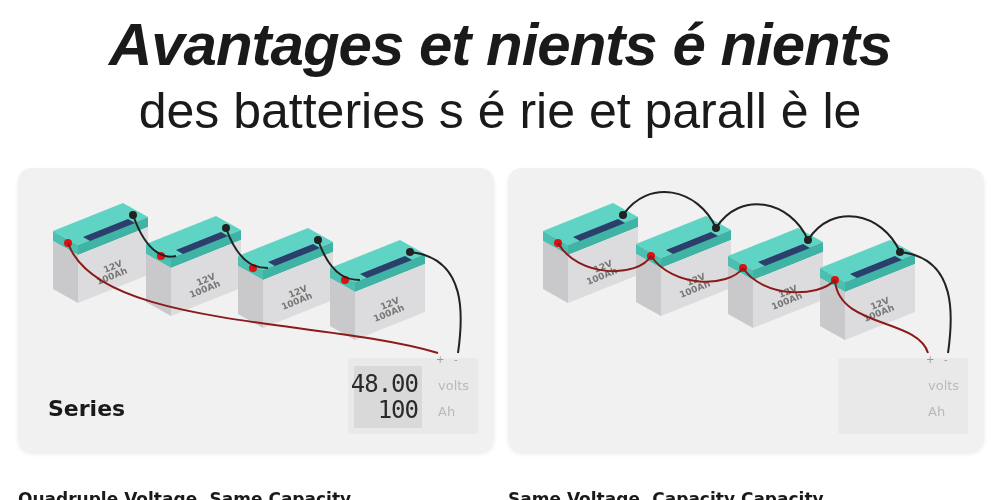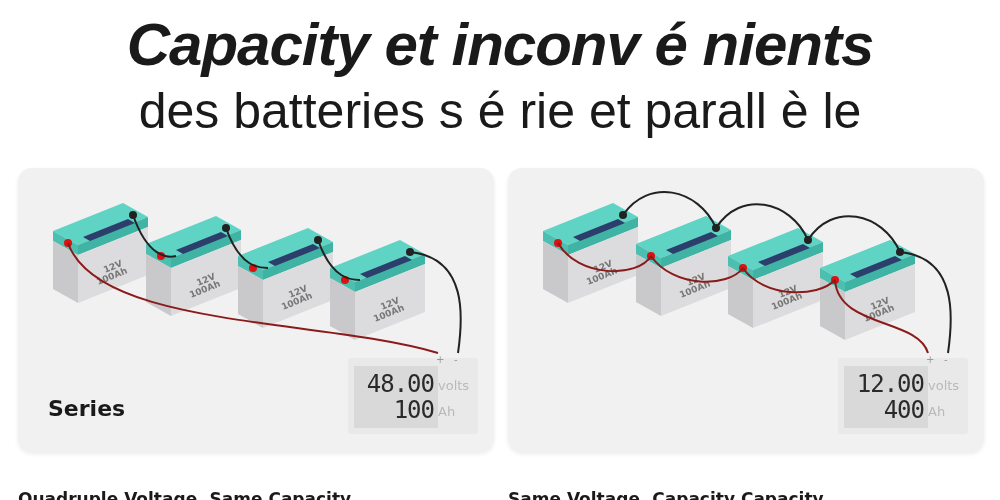--- a/index.html
+++ b/index.html
@@ -7,29 +7,29 @@
   .title{position:absolute;left:0;width:1000px;text-align:center;color:#1a1a1a;}
   .t1{top:10px;font-size:60px;font-weight:bold;font-style:italic;letter-spacing:-1px;font-family:"Liberation Sans",sans-serif;}
   .t2{top:82px;font-size:50px;font-family:Liberation Sans, sans-serif;}
   .panel{position:absolute;top:168px;width:476px;height:284px;background:#f1f1f2;border-radius:14px;box-shadow:0 2px 4px rgba(0,0,0,0.08);}
   .p1{left:18px;} .p2{left:508px;}
   .plabel{position:absolute;left:30px;top:228px;font-size:22px;font-weight:bold;color:#1a1a1a;}
   .caption{position:absolute;top:489px;width:476px;font-size:17px;font-weight:bold;color:#1a1a1a;}
   .c1{left:18px;} .c2{left:508px;}
   svg.diag{position:absolute;left:0;top:0;}
   .meter{position:absolute;top:190px;left:330px;width:130px;height:76px;background:#e9e9ea;border-radius:3px;}
-  .lcd{position:absolute;left:6px;top:8px;width:84px;height:62px;background:#d9d9da;}
+  .lcd{position:absolute;left:6px;top:8px;width:68px;height:62px;background:#d9d9da;}
   .lcd .v{position:absolute;right:4px;font-family:"DejaVu Sans Mono",monospace;color:#2a2a2a;font-size:24px;line-height:24px;letter-spacing:-1px;}
   .unit{position:absolute;left:90px;font-size:13px;color:#b9b9b9;}
   .pm{position:absolute;top:-4px;font-size:10px;color:#9a9a9a;}
 </style>
 </head>
 <body>
 
-<div class="title t1">Capacity et inconv é nients</div>
+<div class="title t1">Avantages et nients é nients</div>
 <div class="title t2">des batteries s é rie et parall è le</div>
 
 <div class="panel p1">
   <svg class="diag" width="476" height="284">
     <defs>
       <g id="bat">
         <polygon points="0,28 70,0 95,14 25,42" fill="#5fd3c4"></polygon>
         <polygon points="0,28 25,42 25,52 0,38" fill="#4cbfb0"></polygon>
         <polygon points="25,42 95,14 95,24 25,52" fill="#3fb3a4"></polygon>
         <polygon points="0,38 25,52 25,100 0,86" fill="#c9c9cb"></polygon>
@@ -75,23 +75,19 @@
     <path d="M300,72 C324,34 374,44 392,84" stroke="#222" stroke-width="2" fill="none"></path>
     <path d="M50,75 C70,110 130,110 143,88" stroke="#8b1a1a" stroke-width="2" fill="none"></path>
     <path d="M143,88 C165,120 220,120 235,100" stroke="#8b1a1a" stroke-width="2" fill="none"></path>
     <path d="M235,100 C255,130 310,130 327,112" stroke="#8b1a1a" stroke-width="2" fill="none"></path>
     <path d="M327,112 C330,160 410,150 420,185" stroke="#8b1a1a" stroke-width="2" fill="none"></path>
     <path d="M392,84 C450,90 445,150 440,185" stroke="#222" stroke-width="2" fill="none"></path>
   </svg>
   <div class="meter">
     <span class="pm" style="left:88px">+</span>
     <span class="pm" style="left:106px">-</span>
-    <div class="lcd">
-      <span class="v" style="top:6px">12.00</span>
-      <span class="v" style="top:32px">400</span>
-    </div>
     <span class="unit" style="top:20px">volts</span>
     <span class="unit" style="top:46px">Ah</span>
   </div>
 </div>
 
 <div class="caption c1">Quadruple Voltage, Same Capacity</div>
 <div class="caption c2">Same Voltage, Capacity Capacity</div>
 
 </body></html>

